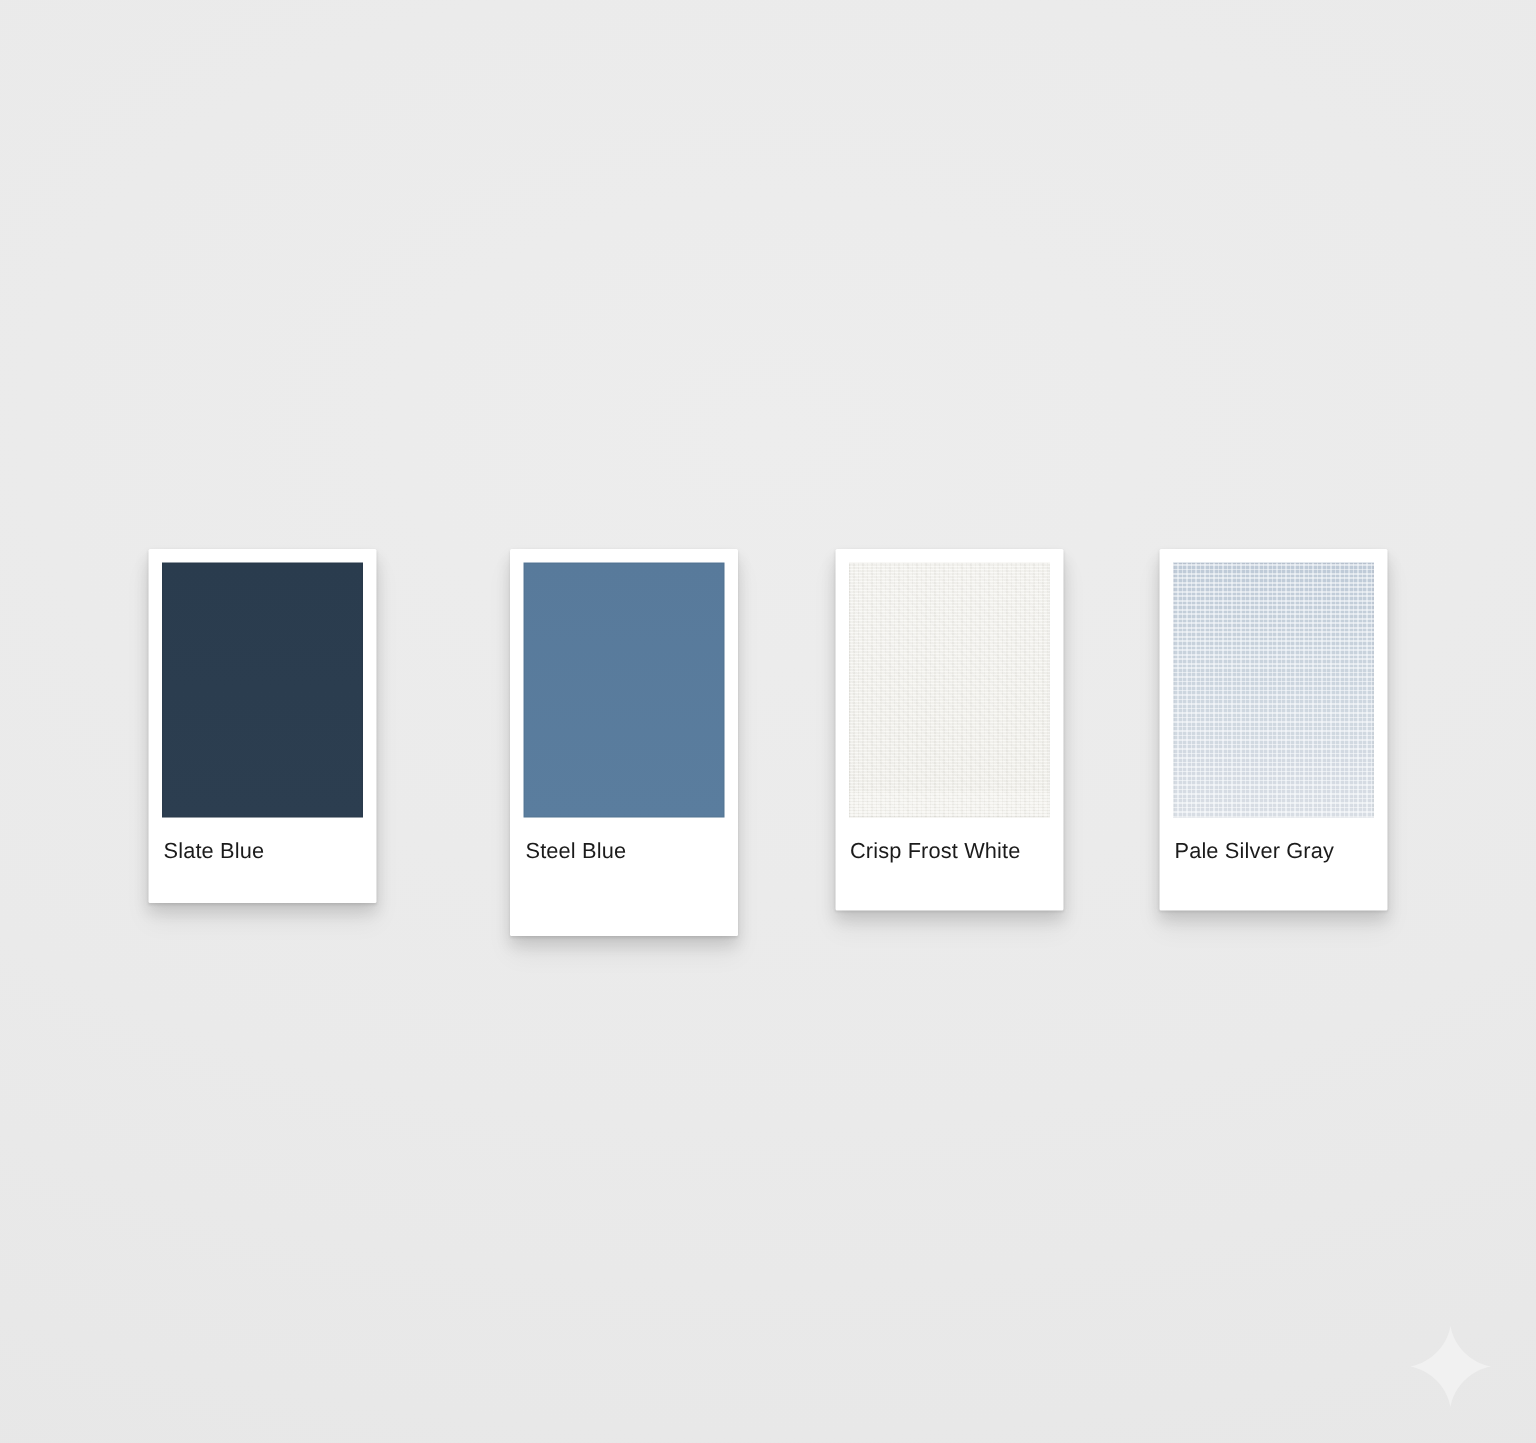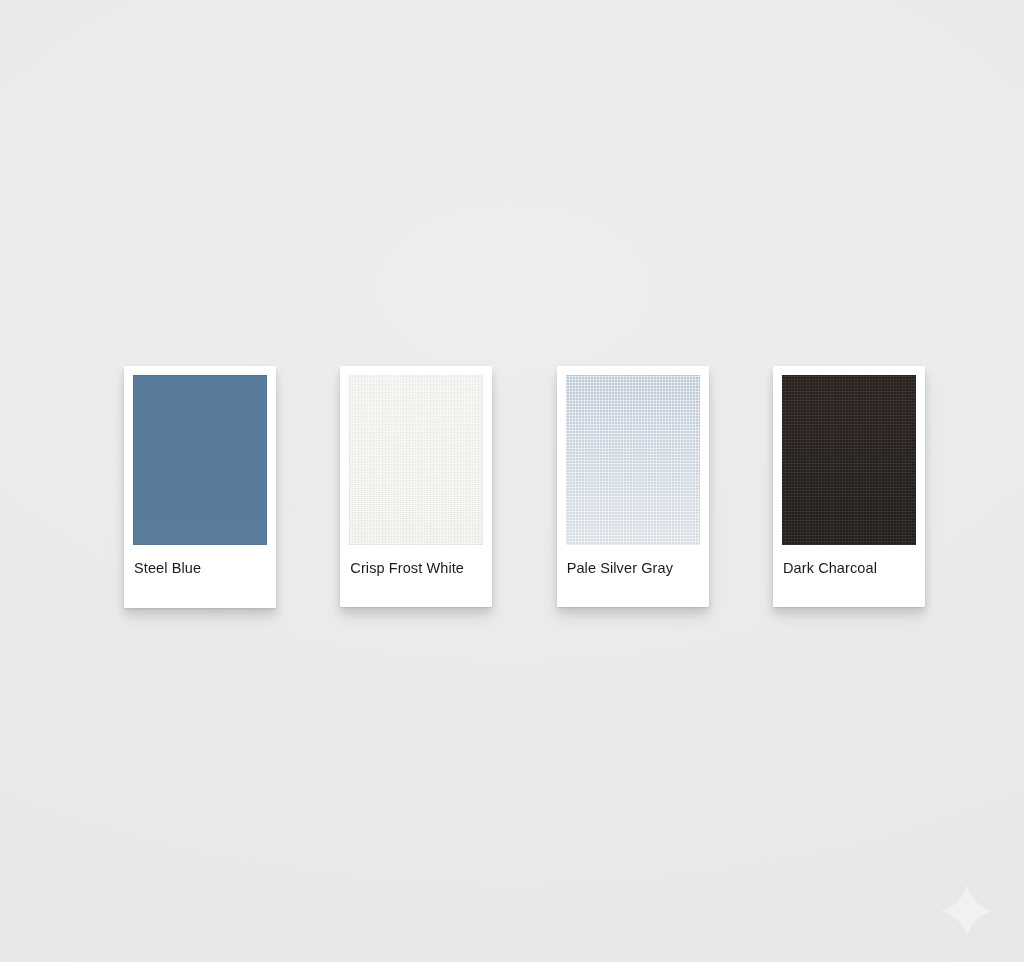--- a/index.html
+++ b/index.html
@@ -43,21 +43,21 @@
     box-sizing: border-box;
     box-shadow:
       0 1px 2px rgba(0,0,0,0.10),
       0 6px 10px rgba(0,0,0,0.12),
       0 12px 18px rgba(0,0,0,0.06);
     border-radius: 1px;
   }
 
   
   .swatch-card.c1 { padding-bottom: 0; }
-  .swatch-card.c2 { padding-bottom: 0; margin-left: 25px; }
+  .swatch-card.c2 { padding-bottom: 16px; margin-left: 25px; }
 
   .swatch-chip {
     position: relative;
     width: 100%;
     display: block;
     overflow: hidden;
     box-shadow: inset 0 0 0 1px rgba(0,0,0,0.04);
   }
 
   .swatch-chip .tex {
@@ -116,20 +116,26 @@
     height: 58px;
   }
 </style>
 </head>
 <body>
 
 <div class="board">
 
   <div class="swatch-row">
 
+    <div class="swatch-card c1">
+      <div class="swatch-chip" style="height:170px; background:linear-gradient(180deg,#2a3c4e 0%,#2c3e50 100%);">
+      </div>
+      <div class="swatch-label">Slate Blue</div>
+      <div class="card-foot"></div>
+    </div>
 
     <div class="swatch-card c2">
       <div class="swatch-chip" style="height:170px; background:linear-gradient(180deg,#587a9b 0%,#5a7d9e 100%);">
       </div>
       <div class="swatch-label">Steel Blue</div>
       <div class="card-foot"></div>
     </div>
 
     <div class="swatch-card c4">
       <div class="swatch-chip" style="height:170px; background:linear-gradient(180deg,#f6f5f0 0%,#f3f2ec 100%);">
@@ -140,27 +146,20 @@
     </div>
 
     <div class="swatch-card c3">
       <div class="swatch-chip" style="height:170px; background:linear-gradient(180deg,#c5d1de 0%,#d4dde7 52%,#dfe5ec 100%);">
         <span class="tex tex-weave"></span>
       </div>
       <div class="swatch-label">Pale Silver Gray</div>
       <div class="card-foot"></div>
     </div>
 
-    <div class="swatch-card c5">
-      <div class="swatch-chip" style="height:170px; background:linear-gradient(180deg,#302924 0%,#2a241f 100%);">
-        <span class="tex tex-fabric"></span>
-      </div>
-      <div class="swatch-label">Dark Charcoal</div>
-      <div class="card-foot"></div>
-    </div>
 
   </div>
 
   <div class="sparkle-mark">
     <svg viewBox="0 0 58 58" width="58" height="58" aria-hidden="true">
       <path d="M29 2 C31.4 15.6 42.4 26.6 56 29 C42.4 31.4 31.4 42.4 29 56 C26.6 42.4 15.6 31.4 2 29 C15.6 26.6 26.6 15.6 29 2 Z" fill="#f1f1f1"></path>
     </svg>
   </div>
 
 </div>

